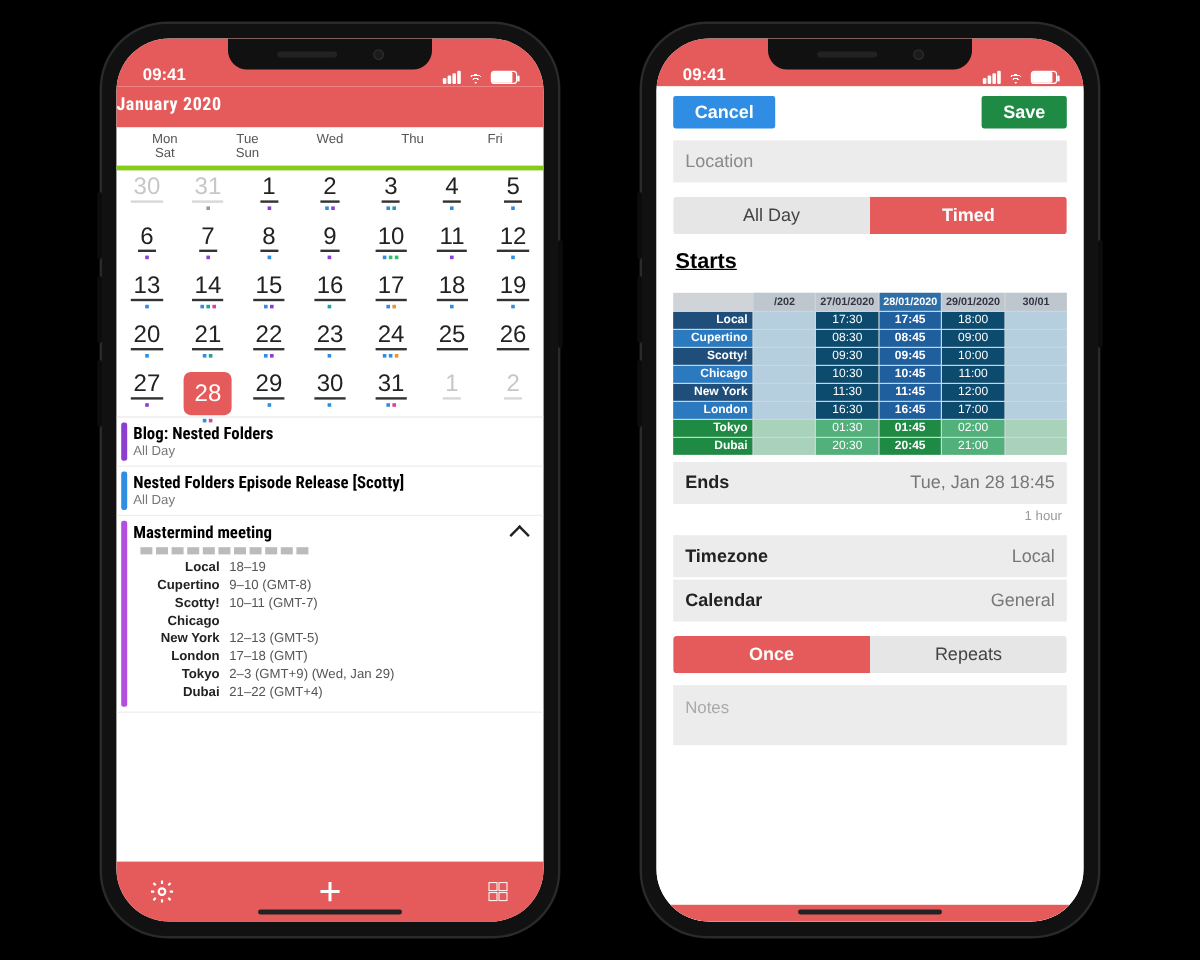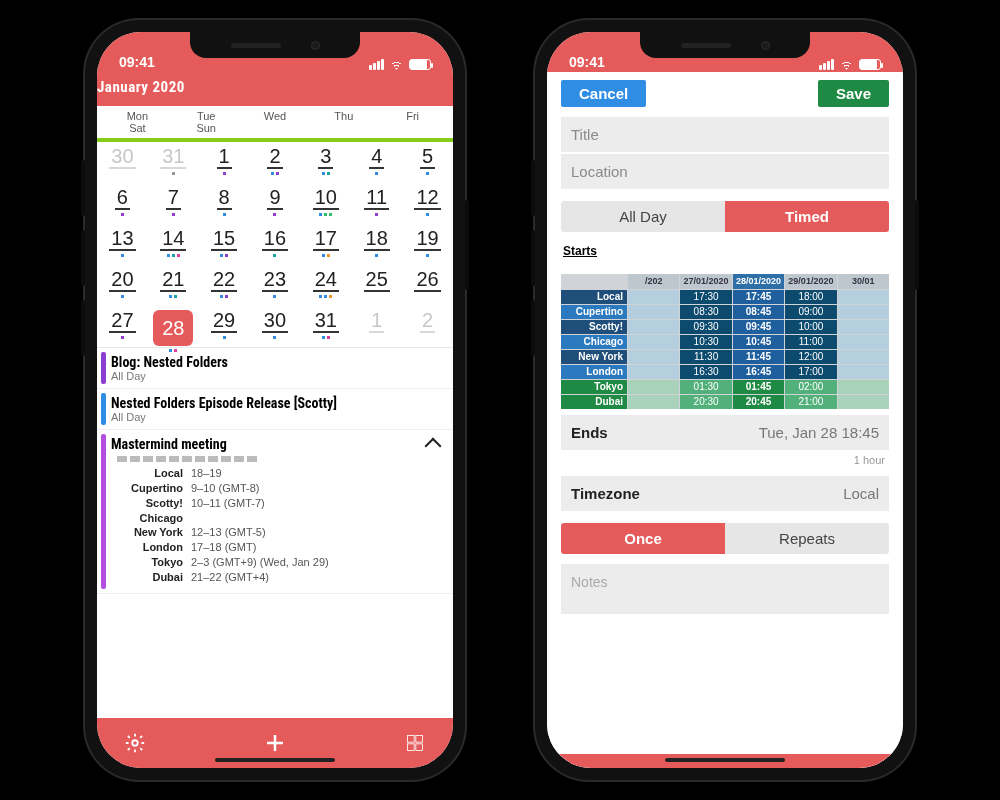--- a/index.html
+++ b/index.html
@@ -114,21 +114,21 @@
   
   .form { flex:1; background:#fff; overflow:hidden; display:flex; flex-direction:column; font-size:14px;}
   .form-pad { padding:8px 14px 0; }
   .btnrow { display:flex; justify-content:space-between; margin-bottom:10px;}
   .btn { color:#fff; font-weight:600; font-size:15px; padding:5px 18px; border-radius:2px;}
   .btn.cancel{background:#2f8de4}.btn.save{background:#1f8a44}
   .field { background:#ececec; color:#8a8a8a; padding:9px 10px; font-size:15px; margin-bottom:2px;}
   .seg { display:flex; margin:12px 0 8px; font-size:15px; border-radius:3px; overflow:hidden;}
   .seg div{flex:1;text-align:center;padding:7px 0;background:#e6e6e6;color:#444;}
   .seg div.active{background:#e55a5a;color:#fff;font-weight:600;}
-  .lbl { font-weight:700; font-size:12px; padding:4px 2px;text-decoration:underline;}
+  .lbl { font-weight:700; font-size:18px; padding:4px 2px;text-decoration:underline;}
   .picker {
     margin:12px 0 6px; font-size:10px; color:#fff;
     display:grid; grid-template-columns:66px repeat(5,1fr); gap:1px;
     background:#d0d4d8;
   }
   .picker .hd{background:#bfc7ce;color:#334;font-weight:600;text-align:center;padding:3px 0;font-size:9px;line-height:1.05;}
   .picker .hd.sel{background:#2f6fa8;color:#fff;}
   .picker .rh{background:#1f4e7a;text-align:right;padding:0 4px;font-weight:600;line-height:14px;}
   .picker .rh.alt{background:#2b7abf;}
   .picker .rh.green{background:#1f8a44;}
@@ -514,21 +514,20 @@
           </span>
       </div>
     </div>
 
     <div class="form">
       <div class="form-pad">
         <div class="btnrow">
           <div class="btn cancel">Cancel</div>
           <div class="btn save">Save</div>
         </div>
-        <div class="field">Title</div>
         <div class="field">Location</div>
 
         <div class="seg">
           <div>All Day</div>
           <div class="active">Timed</div>
         </div>
 
         <div class="lbl">Starts</div>
         <div class="picker" id="picker">
             <div style="background: transparent;"></div>
@@ -590,20 +589,24 @@
         <div class="kv">
           <span class="k">Ends</span>
           <span class="v">Tue, Jan 28 18:45</span>
         </div>
         <div class="hint">1 hour</div>
 
         <div class="kv">
           <span class="k">Timezone</span>
           <span class="v">Local</span>
         </div>
+        <div class="kv">
+          <span class="k">Calendar</span>
+          <span class="v">General</span>
+        </div>
 
         <div class="seg">
           <div class="active">Once</div>
           <div>Repeats</div>
         </div>
 
         <div class="notes">Notes</div>
       </div>
       <div class="redstrip"></div>
     </div>

